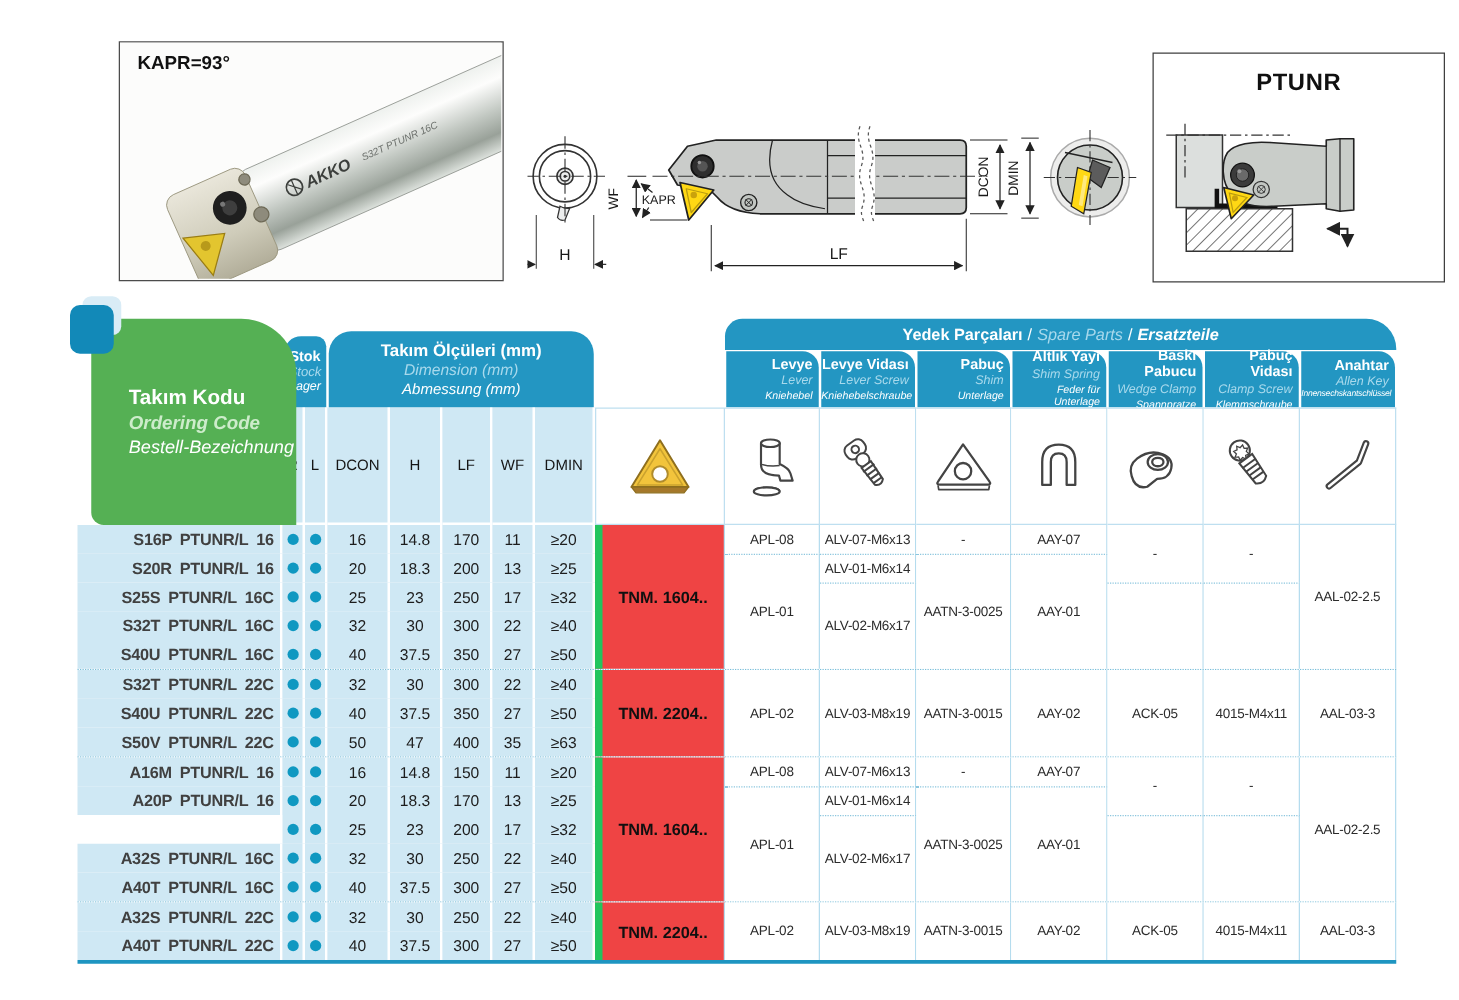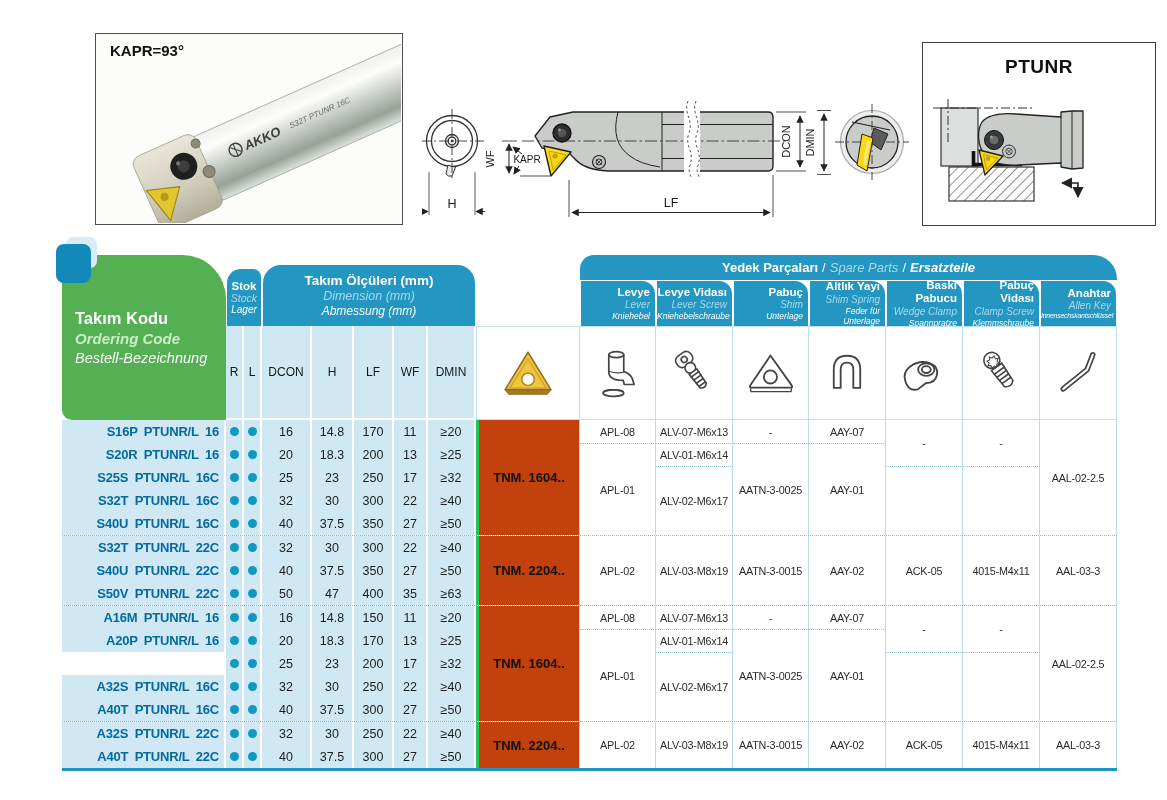--- a/index.html
+++ b/index.html
@@ -48,45 +48,45 @@
   .l-tr{font-weight:bold;font-size:13.5px;line-height:1.25;}
   .l-en{font-style:italic;color:#a8d9ec;font-size:12.5px;line-height:1.1;}
   .l-de{font-style:italic;font-size:12px;line-height:1.2;}
   .stok .l-tr{font-size:11.5px;} .stok .l-en{font-size:10.5px;} .stok .l-de{font-size:10px;}
   .kesici .l-tr{font-size:13px;} .kesici .l-en{font-size:11.5px;} .kesici .l-de{font-size:9.6px;}
   .sh-tr{font-weight:bold;font-size:11.5px;line-height:1.2;}
   .sh-en{font-style:italic;color:#a8d9ec;font-size:10px;line-height:1.15;}
   .sh-de{font-style:italic;font-size:8.5px;line-height:1.25;}
   .sh-de.tiny{font-size:6.9px;letter-spacing:-.2px;}
 
-  #green-box{position:absolute;left:0;top:0;width:164px;height:165px;background:#55b054;
+  #green-box{position:absolute;left:11px;top:0;width:164px;height:165px;background:#55b054;
              border-radius:5px 44px 0 10px;color:#fff;display:flex;flex-direction:column;
-             justify-content:center;padding-left:13px;box-sizing:border-box;z-index:2;}
+             justify-content:center;padding-left:30px;box-sizing:border-box;z-index:2;}
   .g-tr{font-weight:bold;font-size:16.5px;line-height:1.3;}
   .g-en{font-weight:bold;font-style:italic;font-size:15px;color:#cdeccb;line-height:1.3;}
   .g-de{font-style:italic;font-size:14.5px;line-height:1.3;}
 
   #sub-row{position:absolute;top:71px;left:0;grid-template-rows:94px;}
   .cell{display:flex;align-items:center;justify-content:center;box-sizing:border-box;}
   .lb{background:#cfe8f4;border-right:2px solid #fff;}
   .sublabel{font-size:12px;color:#161616;border-bottom:2px solid #fff;}
   .icon-cell{background:#fff;border:1px solid #bedff0;border-left:none;display:flex;
              align-items:center;justify-content:center;}
   .icon-cell.first{border-left:1px solid #bedff0;}
   .icon-cell svg{display:block;}
 
   #table-groups{position:absolute;top:165px;left:0;}
   .group{grid-auto-rows:23px;}
   .group-sep{border-top:1px dotted #79bed9;}
   .code-cell{justify-content:flex-end;padding-right:5px;font-weight:bold;font-size:13px;
-             color:#0369a1;letter-spacing:-.2px;word-spacing:3px;white-space:nowrap;}
+             color:#404040;letter-spacing:-.2px;word-spacing:3px;white-space:nowrap;}
   .dim-cell{font-size:12.5px;color:#1d1d1d;}
   .dot{width:9px;height:9px;border-radius:50%;background:#0f98c1;}
-  .insert-cell{font-weight:bold;font-size:13px;color:#101010;background:#c2410c;
-               border-left:3px solid #22c55e;border-right:1px solid #b5dcee;}
+  .insert-cell{font-weight:bold;font-size:13px;color:#101010;background:#ef4444;
+               border-left:6px solid #22c55e;border-right:1px solid #b5dcee;}
   .spare-seg{font-size:10.8px;color:#2b2b2b;background:#fff;border-right:1px solid #b5dcee;
              letter-spacing:-.2px;white-space:nowrap;}
   .seg-sep{border-top:1px dotted #8cc6de;}
   #bottom-border{position:absolute;top:513px;left:0;width:1055px;height:3px;background:#1e95c1;}
 </style>
 </head>
 <body>
 
 <div id="page">
 

